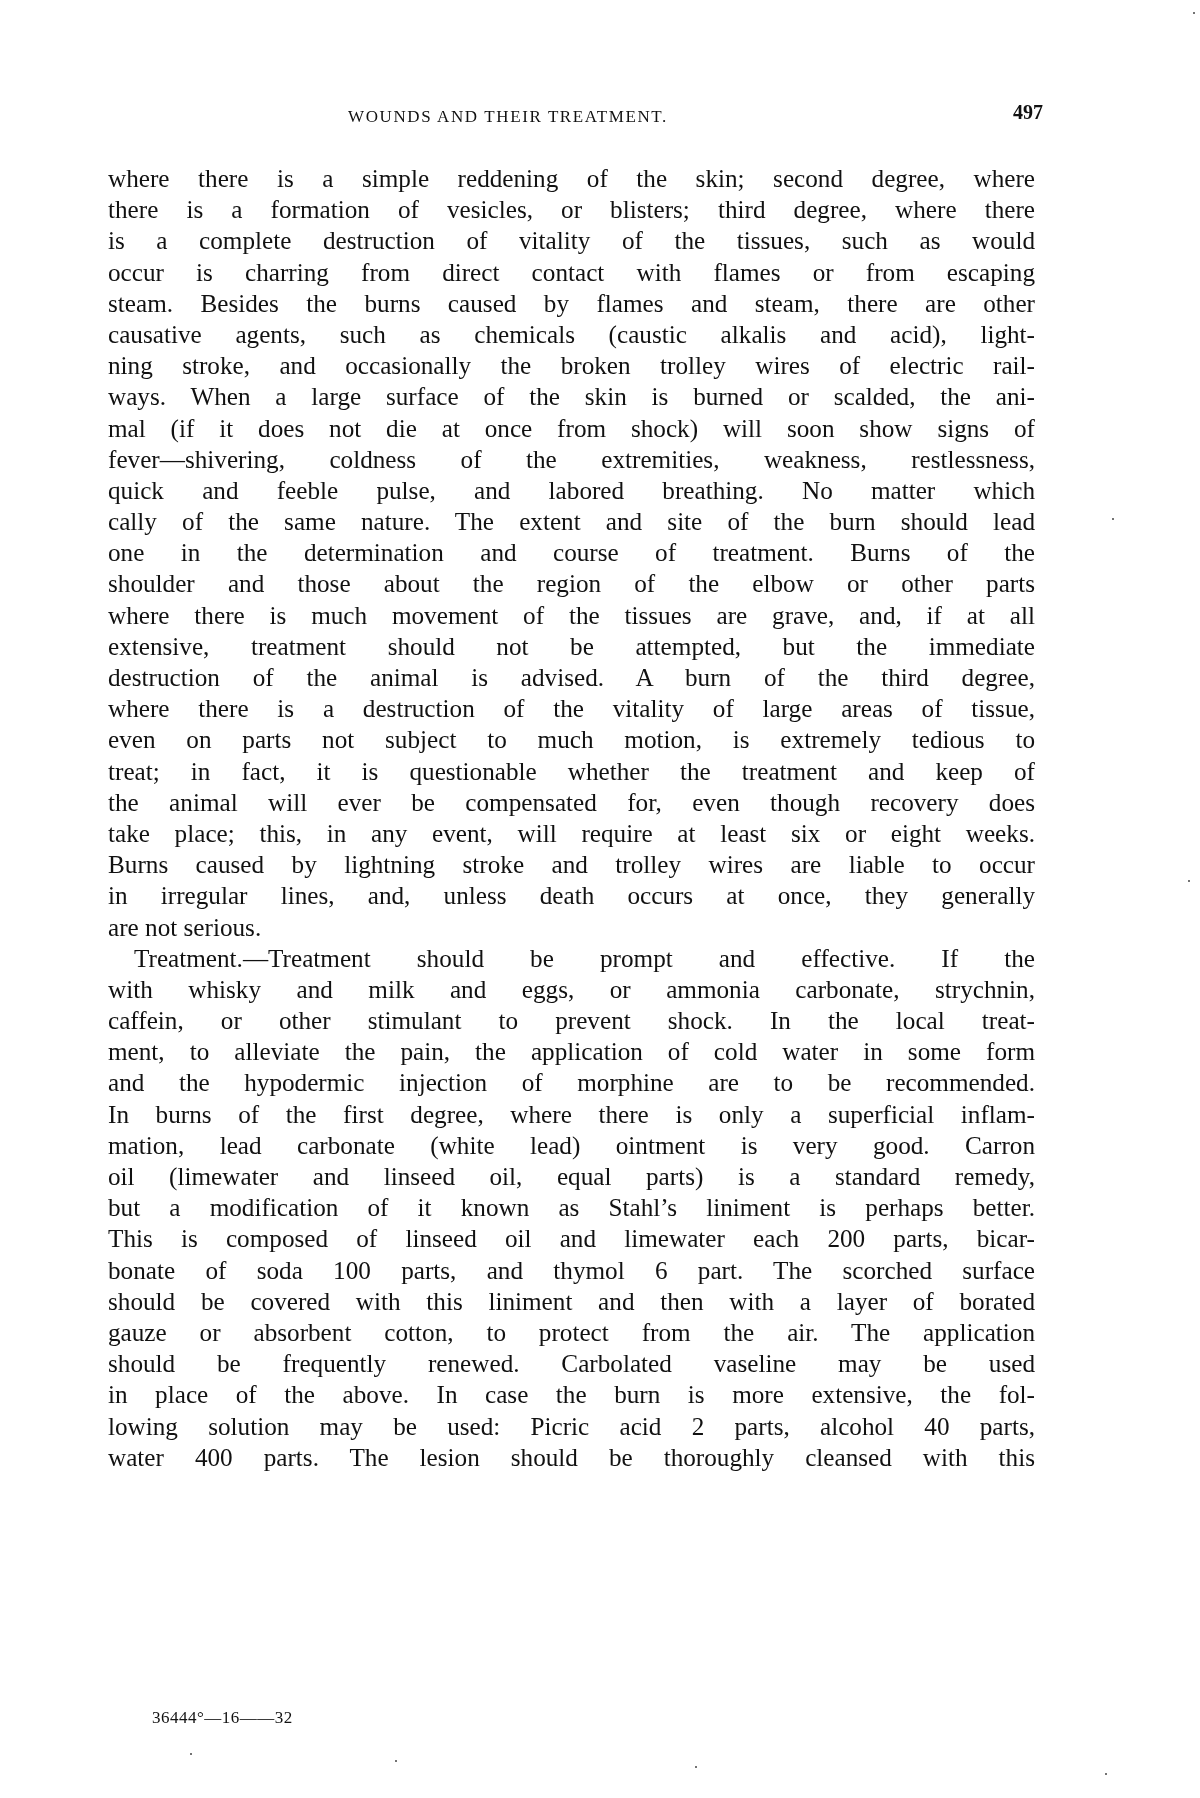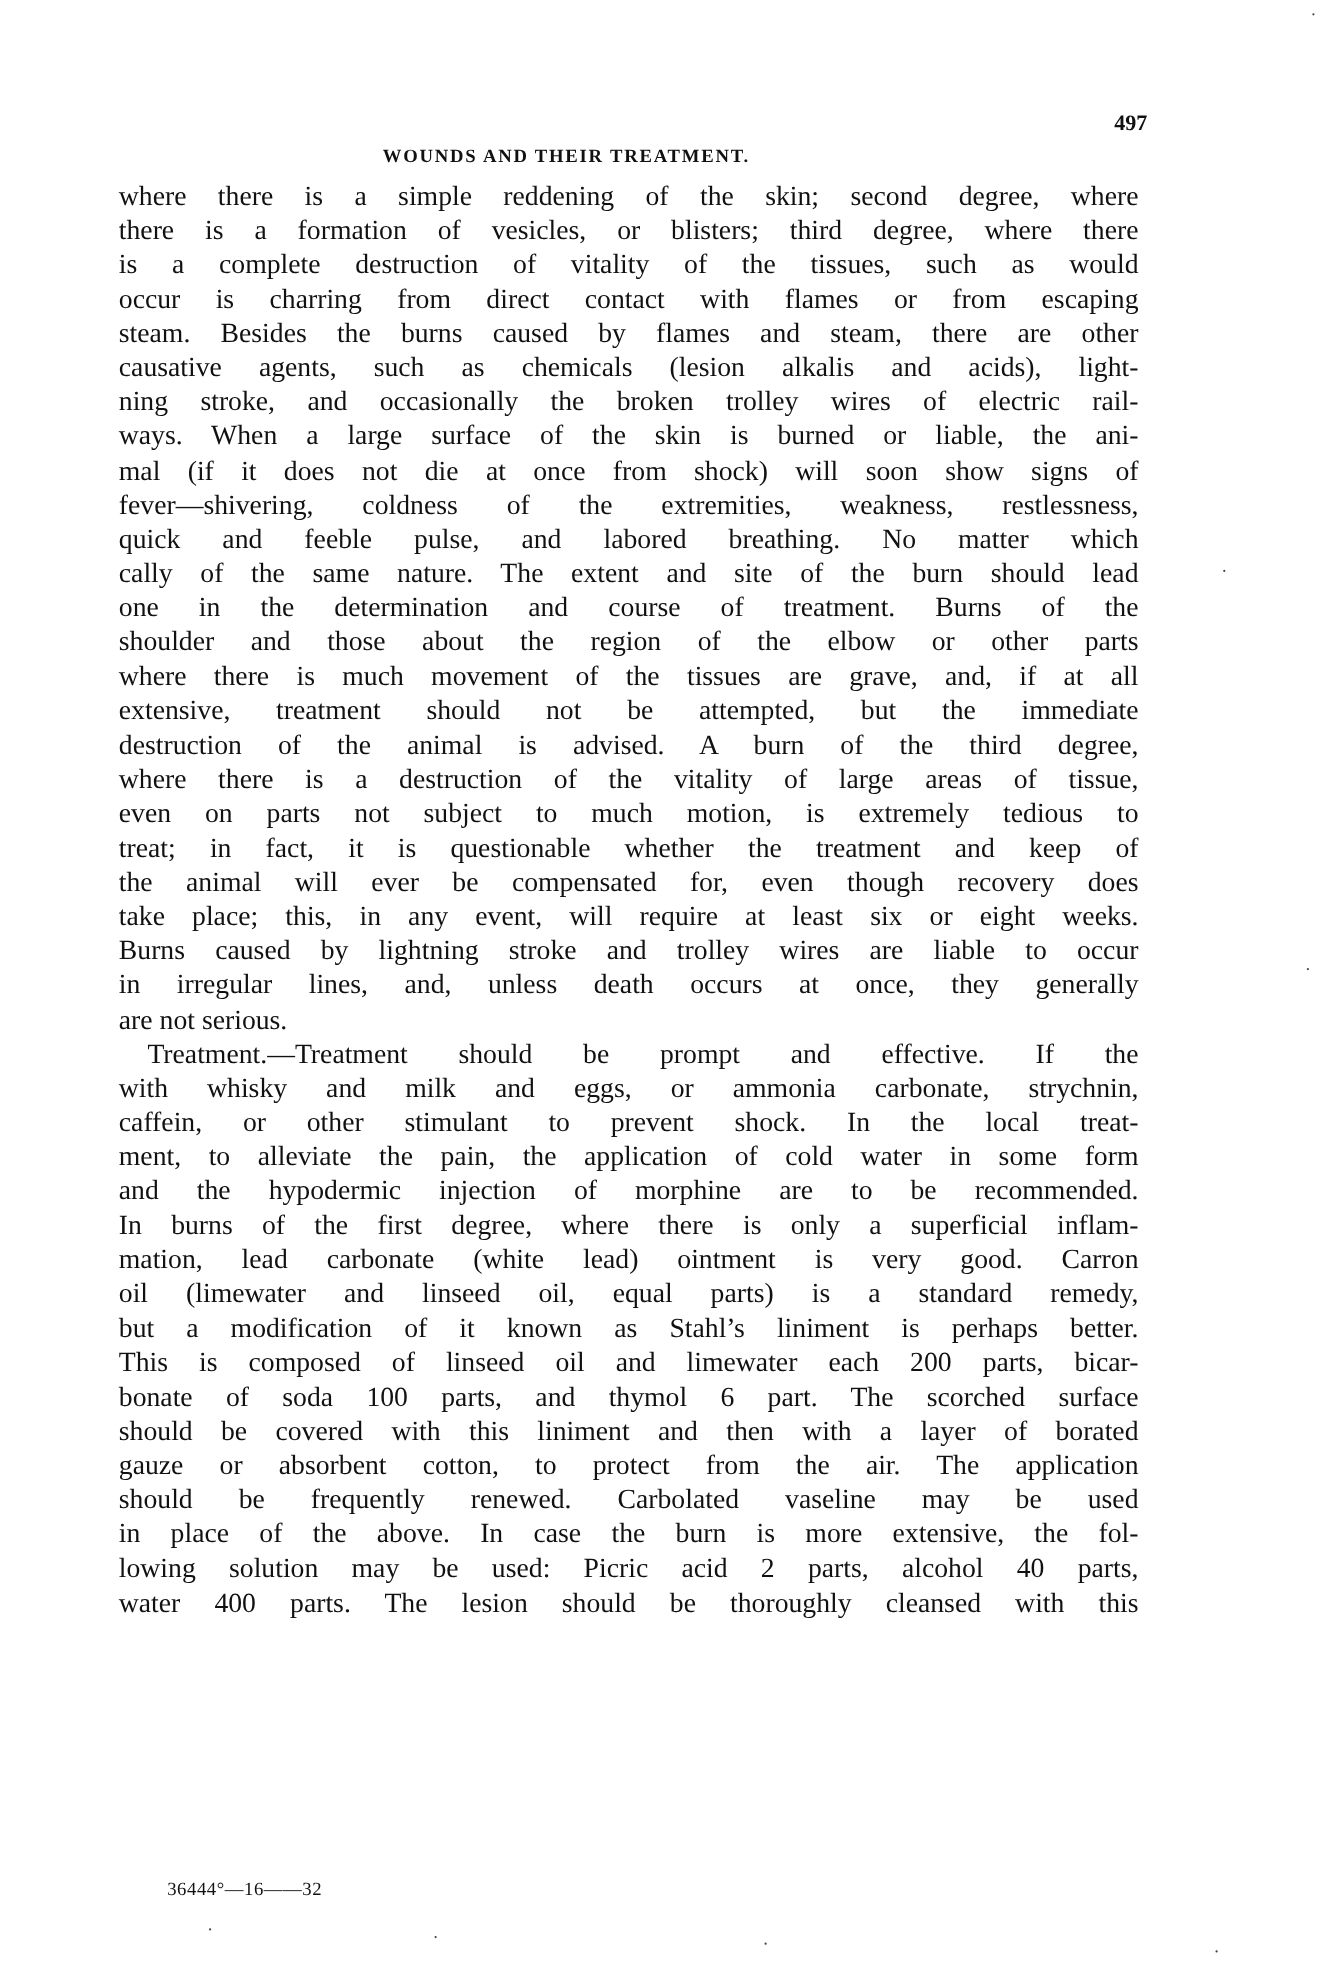--- a/index.html
+++ b/index.html
@@ -1,20 +1,20 @@
 <!DOCTYPE html>
 <html><head>
 <meta charset="utf-8">
 <style>
   html, body { margin:0; padding:0; background:#ffffff; }
   body { width:1200px; height:1798px; position:relative; overflow:hidden; color:#111; }
   .page { position:absolute; left:0; top:0; width:1200px; height:1798px; background:#fff; }
   .running-head { position:absolute; top:103px; left:108px; width:927px; height:30px;
     font-family:"Liberation Serif", serif; }
-  .running-head .title { position:absolute; left:240px; top:4px; font-size:17px; letter-spacing:1.6px; font-weight:bold;margin-top:25px; }
+  .running-head .title { position:absolute; left:240px; top:4px; font-size:17px; letter-spacing:1.6px; font-weight:normal; }
   .running-head .folio { position:absolute; right:-8px; top:-2px; font-size:20px; font-weight:bold;margin-left:20px; }
   .body { position:absolute; left:108px; top:163px; width:927px;
     font-family:"Liberation Serif", serif; font-size:25.2px; line-height:31.2px; }
   .line { display:block; white-space:nowrap; text-align:justify; text-align-last:justify; height:31.2px; overflow:visible; }
   .line.last { text-align-last:left; }
   .line.indent { padding-left:26px; }
   .ital { }
   .signature { position:absolute; left:152px; top:1708px; font-family:"Liberation Serif", serif;
     font-size:17px; font-weight:normal; letter-spacing:0.5px; }
   .speck { position:absolute; width:2px; height:2px; background:#444; border-radius:1px; }
@@ -29,23 +29,23 @@
     <span class="folio">497</span>
   </div>
 
   <div class="body">
     <div>
       <span class="line">where there is a simple reddening of the skin; second degree, where</span>
       <span class="line">there is a formation of vesicles, or blisters; third degree, where there</span>
       <span class="line">is a complete destruction of vitality of the tissues, such as would</span>
       <span class="line">occur is charring from direct contact with flames or from escaping</span>
       <span class="line">steam.  Besides the burns caused by flames and steam, there are other</span>
-      <span class="line">causative agents, such as chemicals (lesion alkalis and acids), light-</span>
+      <span class="line">causative agents, such as chemicals (caustic alkalis and acid), light-</span>
       <span class="line">ning stroke, and occasionally the broken trolley wires of electric rail-</span>
-      <span class="line">ways.  When a large surface of the skin is burned or liable, the ani-</span>
+      <span class="line">ways.  When a large surface of the skin is burned or scalded, the ani-</span>
       <span class="line">mal (if it does not die at once from shock) will soon show signs of</span>
       <span class="line">fever—shivering, coldness of the extremities, weakness, restlessness,</span>
       <span class="line">quick and feeble pulse, and labored breathing.  No matter which</span>
       <span class="line">cally of the same nature.  The extent and site of the burn should lead</span>
       <span class="line">one in the determination and course of treatment.  Burns of the</span>
       <span class="line">shoulder and those about the region of the elbow or other parts</span>
       <span class="line">where there is much movement of the tissues are grave, and, if at all</span>
       <span class="line">extensive, treatment should not be attempted, but the immediate</span>
       <span class="line">destruction of the animal is advised.  A burn of the third degree,</span>
       <span class="line">where there is a destruction of the vitality of large areas of tissue,</span>

